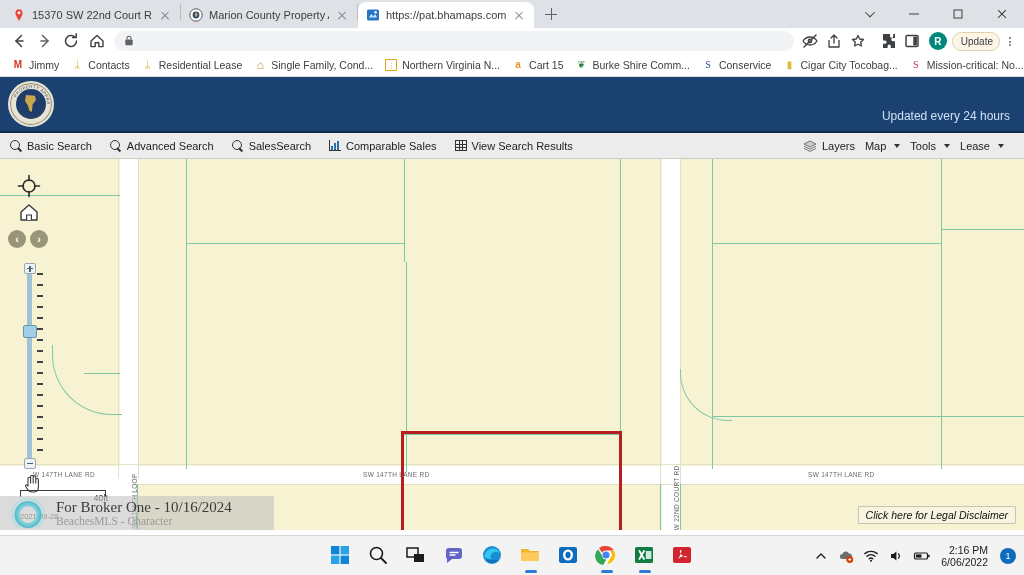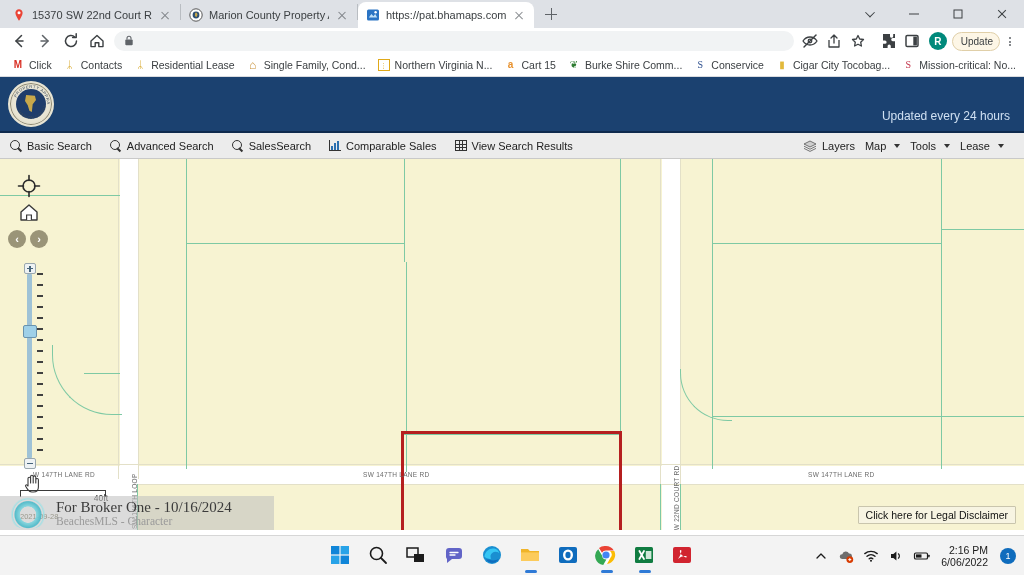--- a/index.html
+++ b/index.html
@@ -191,21 +191,21 @@
     position:absolute; left:20px; bottom:24px; width:94px; height:22px; z-index:7;
   }
   .scalebar .bar { position:absolute; left:0; top:6px; width:86px; height:7px;
     border-left:1.6px solid #3a3a3a; border-right:1.6px solid #3a3a3a; border-top:1.6px solid #3a3a3a;}
   .scalebar .lbl { position:absolute; right:6px; top:9px; font-size:8.5px; color:#2a2a2a;}
   .imgdate { position:absolute; left:20px; bottom:9px; font-size:7.5px; color:#6d6a4e; z-index:7;}
 
   .disclaimer {
     position:absolute; right:8px; bottom:6px; z-index:8;
     background:#f7f4e2; border:1px solid #c9c5ad; padding:2px 7px;
-    font-size:10.5px; color:#111; border-radius:1px;
+    font-size:10.5px; color:#111; border-radius:1px;font-style:italic;
   }
 
   
   .watermark {
     position:absolute; left:0; bottom:0; width:274px; height:34px; z-index:9;
     background:rgba(190,190,190,.55);
   }
   .watermark .wm1 {
     position:absolute; left:56px; top:3px; font-family:"Liberation Serif", serif;
     font-size:15px; color:#3b3b3b; white-space:nowrap; font-weight:400;
@@ -390,21 +390,21 @@
             <span></span>
             <span></span>
           </div>
       </div>
     </div>
   </div>
 
   <div class="bookmarks">
     <div class="bm">
       <span class="bmi" style="color:#d93025;font-weight:700;">M</span>
-      <span>Click</span>
+      <span>Jimmy</span>
     </div>
     <div class="bm">
       <span class="bmi" style="color:#d4a017;">ᛦ</span>
       <span>Contacts</span>
     </div>
     <div class="bm">
       <span class="bmi" style="color:#d4a017;">ᛦ</span>
       <span>Residential Lease</span>
     </div>
     <div class="bm">

